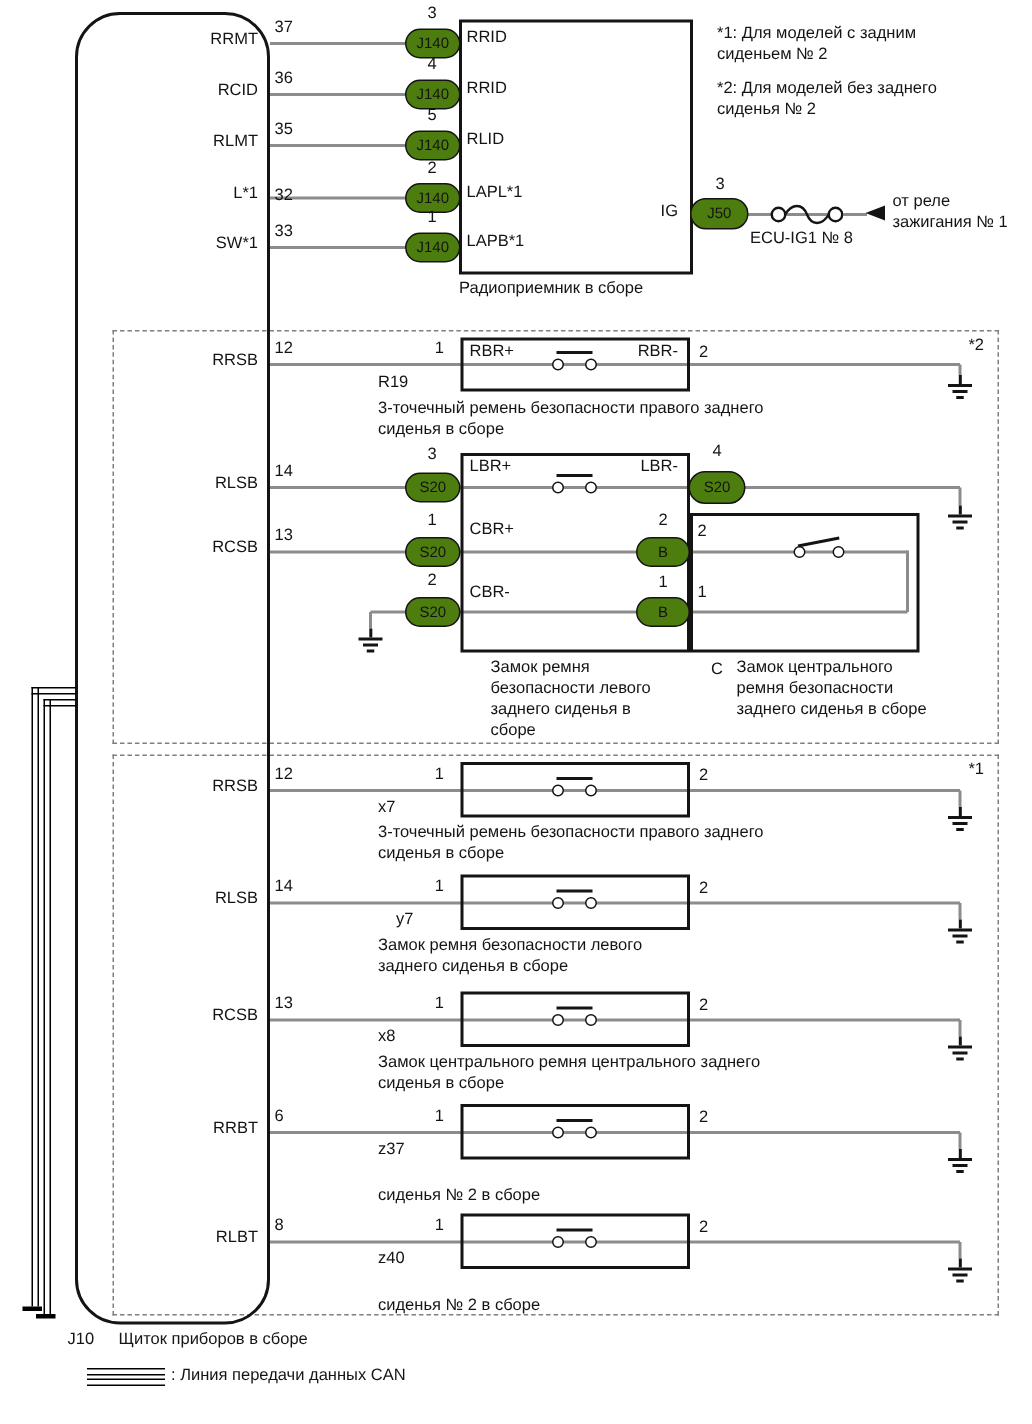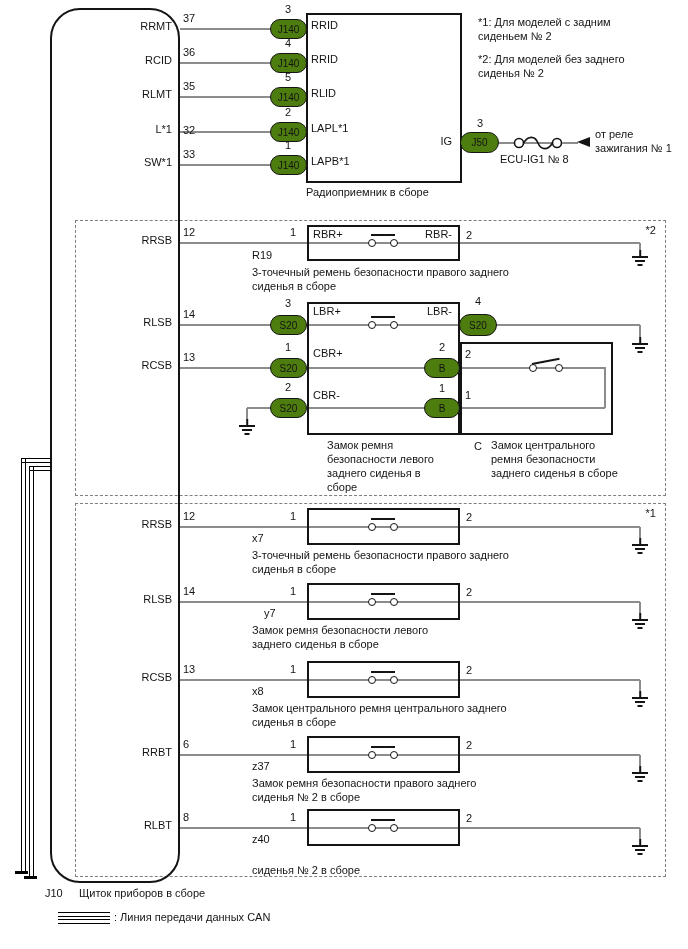--- a/index.html
+++ b/index.html
@@ -281,21 +281,20 @@
   <span class="t tr" style="left:100px;width:72px;top:746px">RRBT</span>
   <span class="t tr" style="left:272px;width:24px;top:738px">1</span>
   <div class="box" style="left:307px;top:736px;width:153px;height:37px"></div>
   <span class="t" style="left:466px;top:739px">2</span>
   <div class="sw" style="left:368px;top:746px">
       <i class="bar"></i>
       <i class="c1"></i>
       <i class="c2"></i>
     </div>
   <span class="t" style="left:252px;top:760px">z37</span>
-  <span class="t" style="left:252px;top:777px">Замок ремня безопасности правого заднего</span>
   <span class="t" style="left:252px;top:791px">сиденья № 2 в сборе</span>
 
   <div class="wh" style="left:180px;top:827px;width:460px"></div>
   <div class="wv" style="left:639px;top:828px;height:11px"></div>
   <div class="gnd" style="left:632px;top:839px">
       <i class="s"></i>
       <i class="b1"></i>
       <i class="b2"></i>
       <i class="b3"></i>
     </div>

